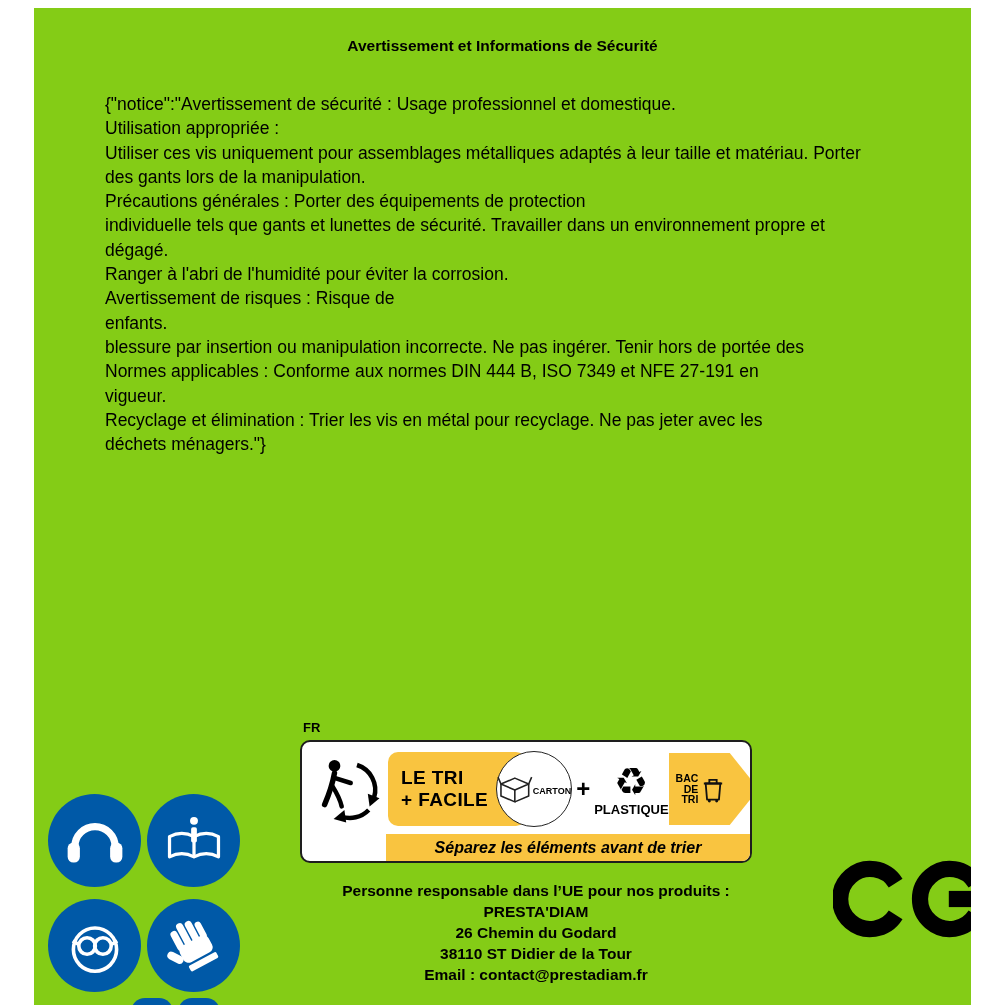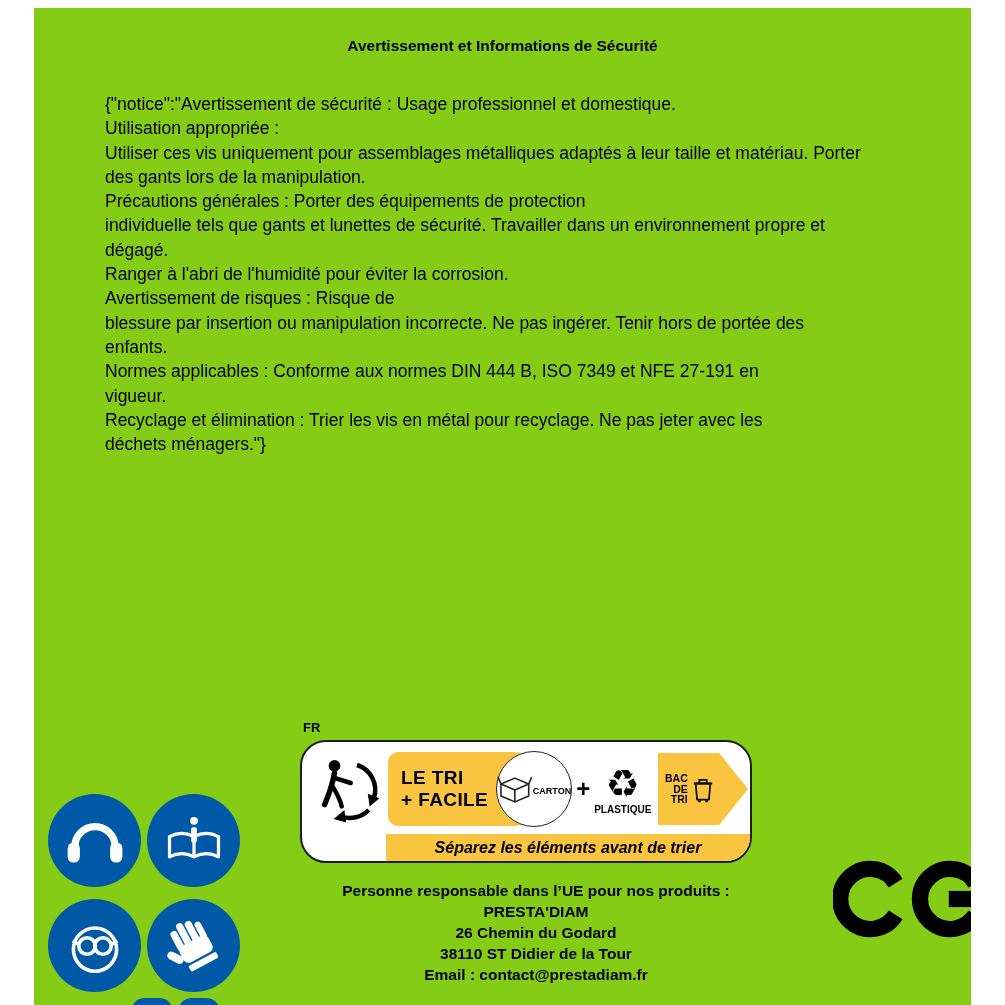--- a/index.html
+++ b/index.html
@@ -19,36 +19,36 @@
 
   
   .picto-grid { position:absolute; left:14px; top:786px;
     display:grid; grid-template-columns:93px 93px; gap:12px 6px; }
   .picto { width:93px; height:93px; border-radius:50%;
     background:#0059A7; display:flex; align-items:center; justify-content:center; }
 
   
   .fr { position:absolute; left:269px; top:712px; font-size:13px; font-weight:bold; }
   .banner { position:absolute; left:266px; top:732px; width:452px; height:123px;
-    background:#fff; border:2px solid #1e1e1e; border-radius:26px; overflow:hidden; }
+    background:#fff; border:2px solid #1e1e1e; border-radius:10px; overflow:hidden; }
   .banner-row { position:absolute; top:0; left:0; width:100%; height:94px;
     display:flex; align-items:center; }
   .triman { margin:6px 4px 0 10px; flex:0 0 auto; }
   .yellow-block { background:#F9C440; border-radius:10px; height:74px;
     padding:6px 38px 6px 13px; display:flex; flex-direction:column;
     justify-content:center; margin-right:-30px; flex:0 0 auto; }
   .yellow-block .l1,.yellow-block .l2 { font-size:19px; font-weight:800; letter-spacing:.4px; }
   .carton-circle { width:76px; height:76px; background:#fff; border:1.5px solid #222;
     border-radius:50%; display:flex; flex-direction:row; align-items:center;
     justify-content:center; z-index:2; flex:0 0 auto; }
   .carton-label { font-size:9px; font-weight:800; margin-top:3px; }
   .plus-sep { font-size:24px; font-weight:bold; margin:0 4px; }
   .plastique { display:flex; flex-direction:column; align-items:center; flex:0 0 auto; }
   .recycle-glyph { font-size:38px; line-height:40px; font-family:"DejaVu Sans",sans-serif; }
-  .plastique-label { font-size:10px; font-weight:800; }
+  .plastique-label { font-size:13px; font-weight:800; }
   .pennant { width:90px; height:72px; background:#F9C440;
     clip-path:polygon(0 0,68% 0,100% 50%,68% 100%,0 100%);
     display:flex; align-items:center; gap:4px; padding-left:7px;
     margin-left:auto; margin-right:2px; flex:0 0 auto;text-align:right; }
   .bac-text { font-size:10.5px; font-weight:800; line-height:10.5px; }
   .tag-bar { position:absolute; left:84px; right:0; bottom:0; height:27px;
     background:#F9C440; display:flex; align-items:center; justify-content:center;
     font-size:16px; font-weight:bold; font-style:italic; }
 
   
@@ -75,22 +75,22 @@
   <div class="notice">
     <div>{"notice":"Avertissement de sécurité : Usage professionnel et domestique.</div>
     <div>Utilisation appropriée :</div>
     <div>Utiliser ces vis uniquement pour assemblages métalliques adaptés à leur taille et matériau. Porter</div>
     <div>des gants lors de la manipulation.</div>
     <div>Précautions générales : Porter des équipements de protection</div>
     <div>individuelle tels que gants et lunettes de sécurité. Travailler dans un environnement propre et</div>
     <div>dégagé.</div>
     <div>Ranger à l'abri de l'humidité pour éviter la corrosion.</div>
     <div>Avertissement de risques : Risque de</div>
+    <div>enfants.</div>
     <div>blessure par insertion ou manipulation incorrecte. Ne pas ingérer. Tenir hors de portée des</div>
-    <div>enfants.</div>
     <div>Normes applicables : Conforme aux normes DIN 444 B, ISO 7349 et NFE 27-191 en</div>
     <div>vigueur.</div>
     <div>Recyclage et élimination : Trier les vis en métal pour recyclage. Ne pas jeter avec les</div>
     <div>déchets ménagers."}</div>
   </div>
 
   <div class="picto-grid">
     <div class="picto">
       <svg width="72" height="72" viewBox="0 0 100 100">
         <path d="M22 58 A28 28 0 0 1 78 58" stroke="#fff" stroke-width="10" fill="none"></path>

